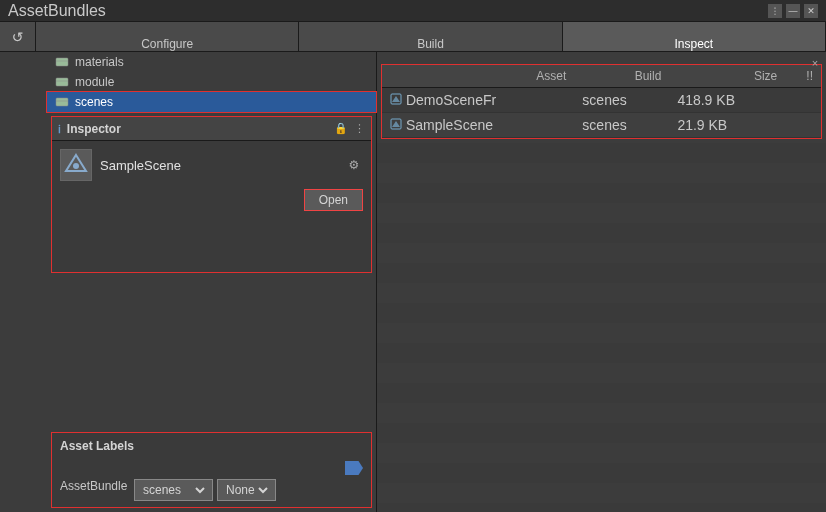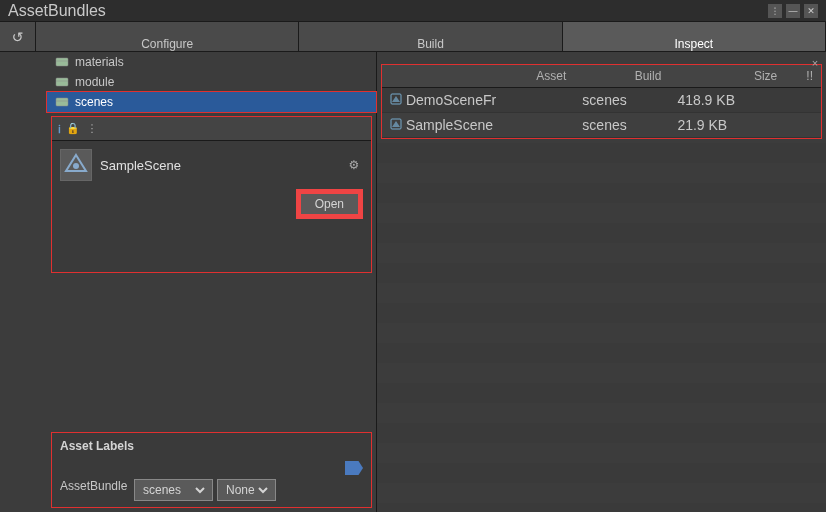--- a/index.html
+++ b/index.html
@@ -173,21 +173,21 @@
       width: 18px;
       height: 18px;
       background: none;
       border: none;
       color: #aaa;
       cursor: pointer;
       font-size: 12px;
     }
     .open-btn {
       background: #5a5a5a;
-      border: 5px solid #ef4444;
+      border: 1px solid #ef4444;
       color: #d4d4d4;
       padding: 3px 14px;
       cursor: pointer;
       font-size: 12px;
       align-self: flex-end;
     }
 
     
     .asset-labels {
       margin: 4px 4px 4px 4px;
@@ -383,20 +383,21 @@
               <line x1="1" y1="6" x2="13" y2="6" stroke="#888" stroke-width="0.5"></line>
             </svg>
         </span>
         <span>scenes</span>
       </div>
     </div>
 
     <div class="inspector-panel">
       <div class="inspector-header">
         <span class="info-icon">ℹ</span>
+        <span class="inspector-title">Inspector</span>
         <span class="lock-icon">🔒</span>
         <span class="more-icon">⋮</span>
       </div>
       <div class="inspector-body">
         <div class="inspector-asset-row">
           <div class="unity-icon">
             <svg width="24" height="24" viewBox="0 0 24 24">
                 <polygon points="12,2 22,18 2,18" fill="none" stroke="#8ac" stroke-width="2"></polygon>
                 <circle cx="12" cy="13" r="3" fill="#8ac"></circle>
               </svg>

